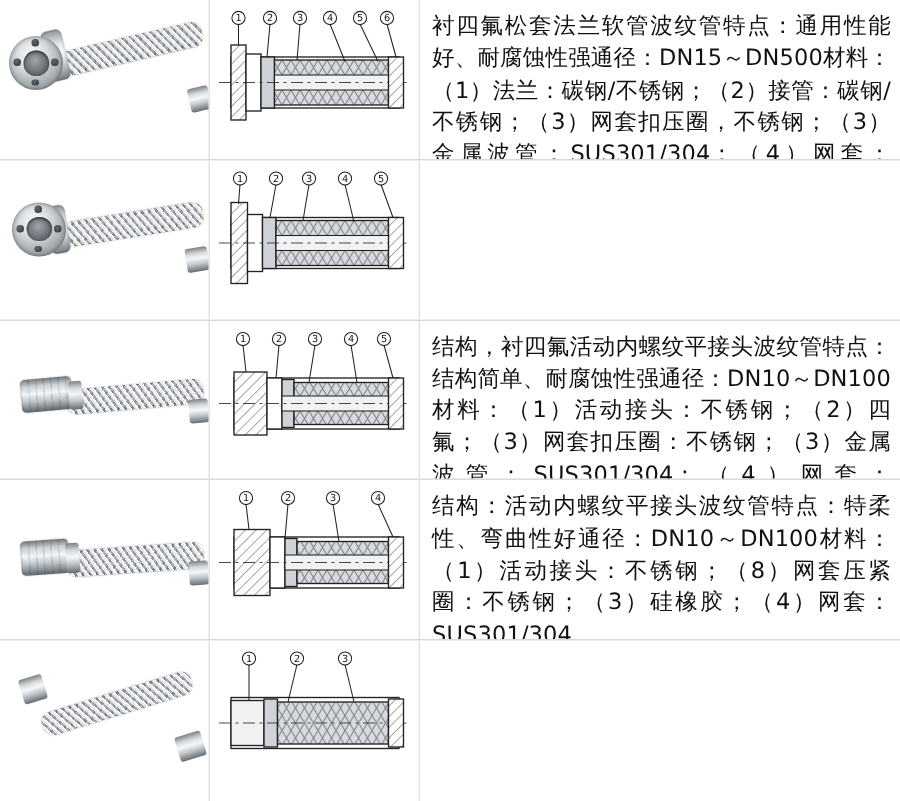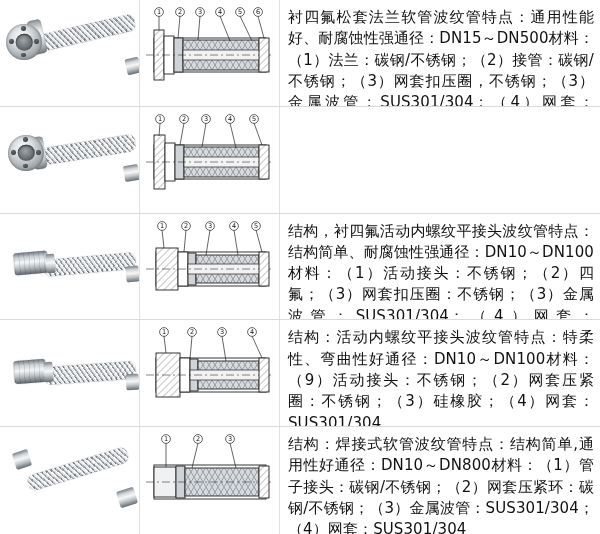--- a/index.html
+++ b/index.html
@@ -363,21 +363,21 @@
           <circle cx="52" cy="12" r="4.4" fill="#fff" stroke="#222" stroke-width="0.7"></circle>
             <text x="52" y="14.2">2</text>
           <circle cx="82" cy="12" r="4.4" fill="#fff" stroke="#222" stroke-width="0.7"></circle>
             <text x="82" y="14.2">3</text>
           <circle cx="112" cy="12" r="4.4" fill="#fff" stroke="#222" stroke-width="0.7"></circle>
             <text x="112" y="14.2">4</text>
         </g>
       </svg>
     </div>
 
-    <div class="cell-text">结构：活动内螺纹平接头波纹管特点：特柔性、弯曲性好通径：DN10～DN100材料：（9）活动接头：不锈钢；（2）网套压紧圈：不锈钢；（3）硅橡胶；（4）网套：SUS301/304</div>
+    <div class="cell-text">结构：活动内螺纹平接头波纹管特点：特柔性、弯曲性好通径：DN10～DN100材料：（1）活动接头：不锈钢；（8）网套压紧圈：不锈钢；（3）硅橡胶；（4）网套：SUS301/304</div>
   </div>
 
   <div class="row">
     <div class="cell-photo">
       <div class="hose-wrap">
         <div class="braid" style="left:26px; top:34px; width:104px; height:16px; transform:rotate(-17deg);"></div>
         <div class="ferrule" style="left:14px; top:24px; width:16px; height:17px; transform:rotate(-17deg);"></div>
         <div class="ferrule" style="left:118px; top:62px; width:18px; height:17px; transform:rotate(-17deg);"></div>
       </div>
     </div>
@@ -409,16 +409,15 @@
           <circle cx="26" cy="12" r="4.4" fill="#fff" stroke="#222" stroke-width="0.7"></circle>
             <text x="26" y="14.2">1</text>
           <circle cx="58" cy="12" r="4.4" fill="#fff" stroke="#222" stroke-width="0.7"></circle>
             <text x="58" y="14.2">2</text>
           <circle cx="90" cy="12" r="4.4" fill="#fff" stroke="#222" stroke-width="0.7"></circle>
             <text x="90" y="14.2">3</text>
         </g>
       </svg>
     </div>
 
-    <div class="cell-text">结构：焊接式软管波纹管特点：结构简单,通用性好通径：DN10～DN800材料：（1）管子接头：碳钢/不锈钢；（2）网套压紧环：碳钢/不锈钢；（3）金属波管：SUS301/304；（4）网套：SUS301/304</div>
   </div>
 
 </div>
 
 </body></html>

